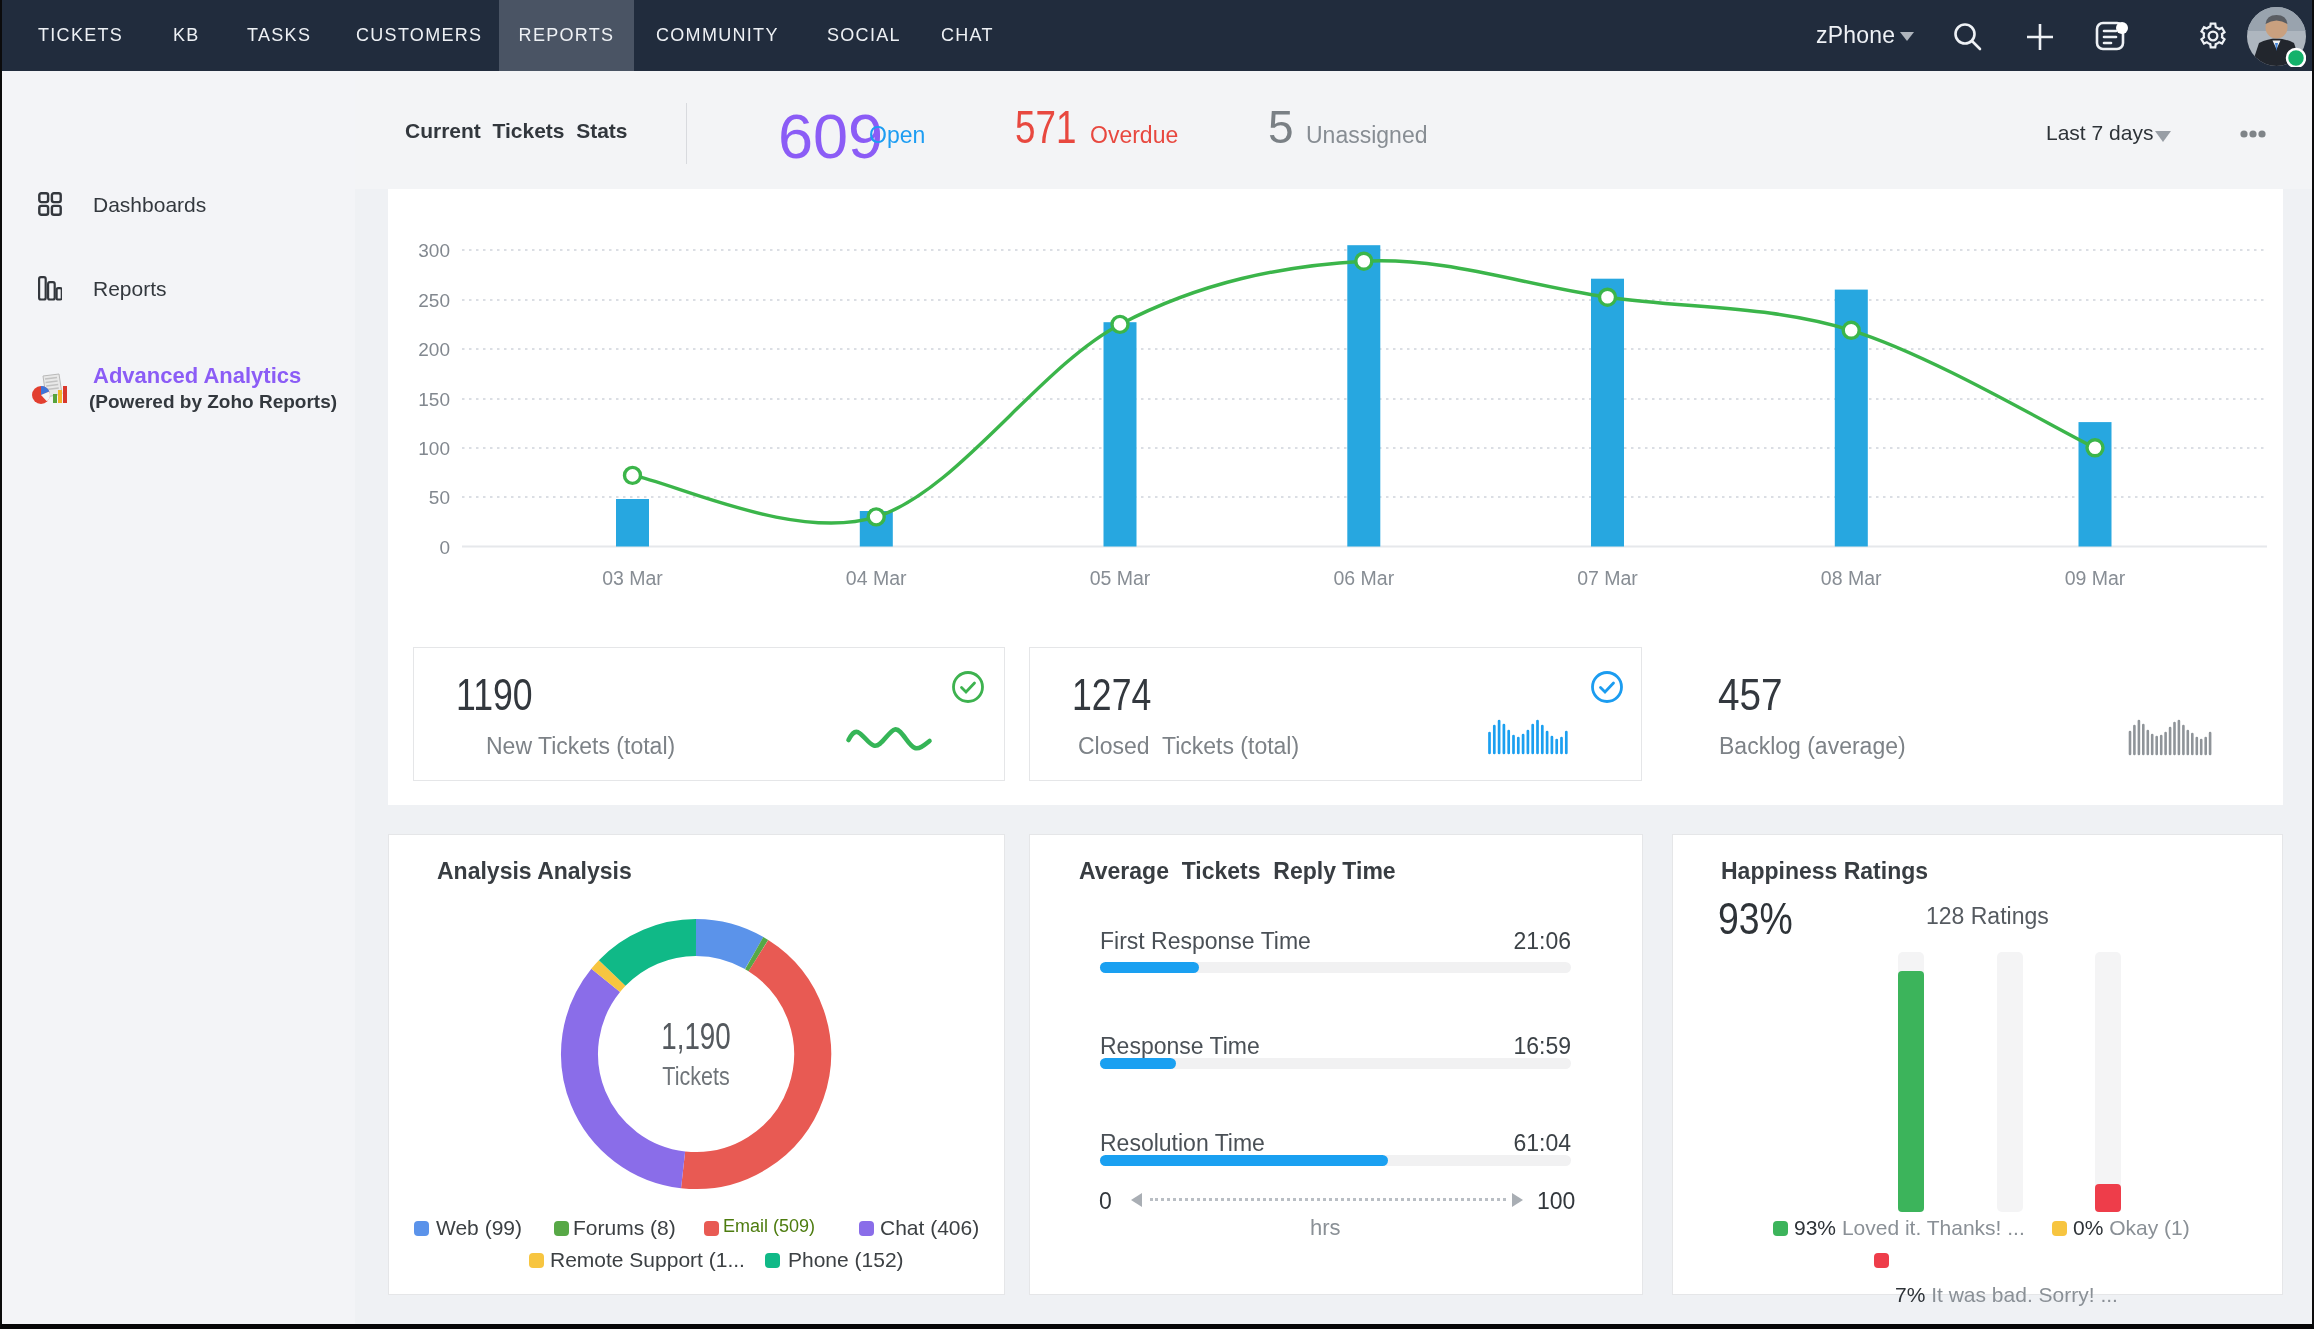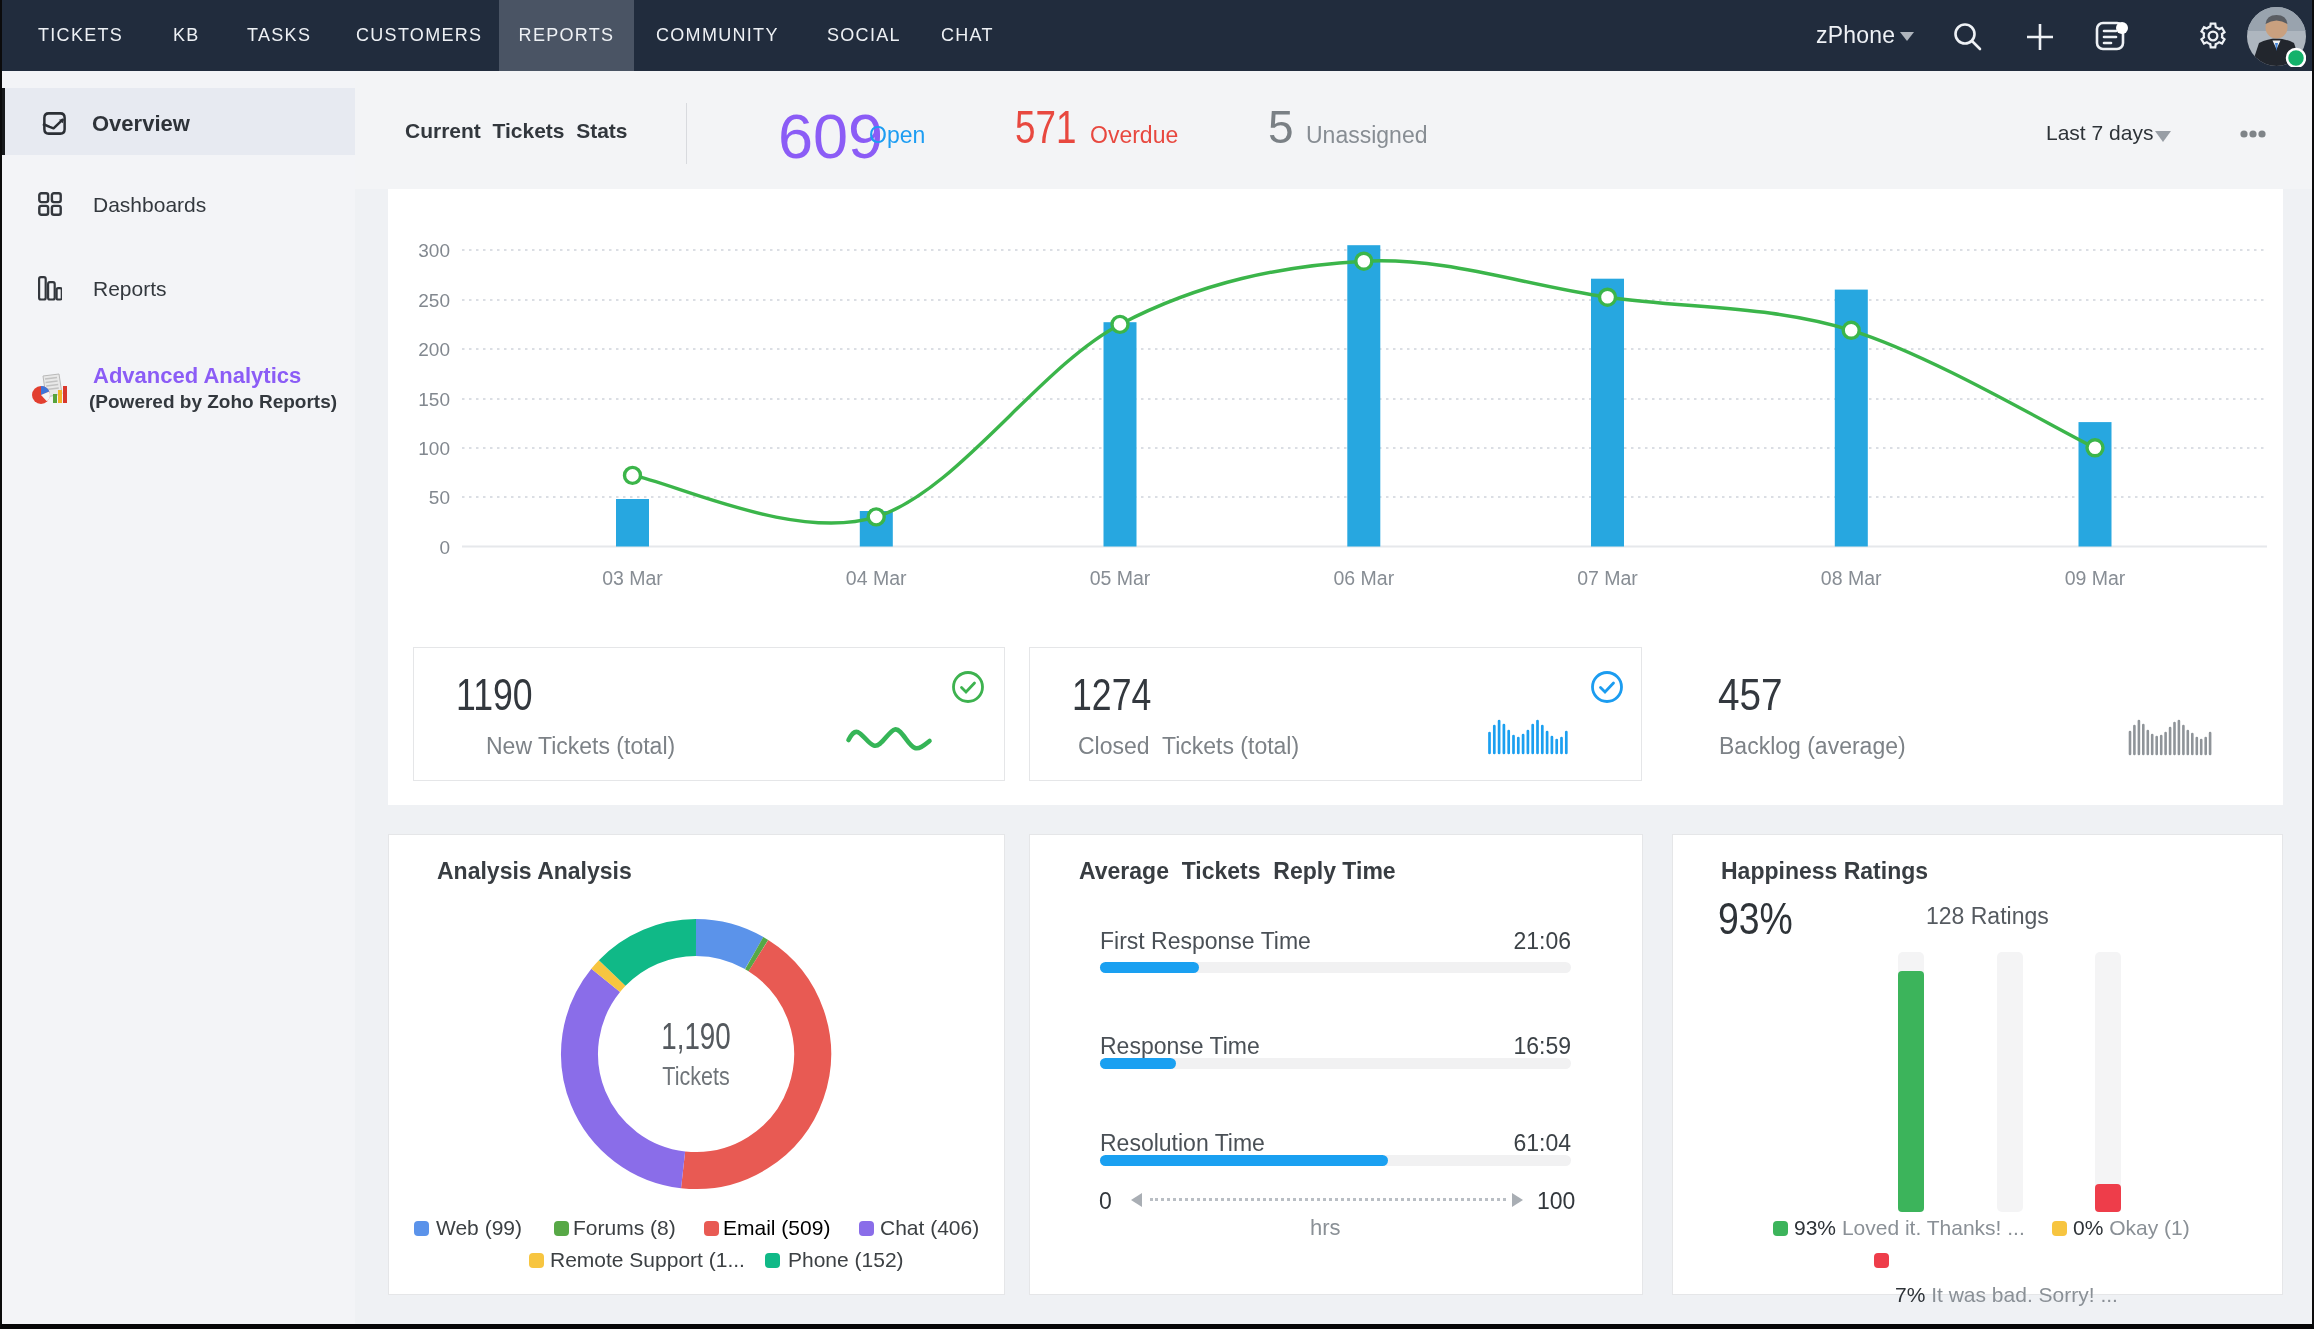--- a/index.html
+++ b/index.html
@@ -73,28 +73,20 @@
       <path d="M25.5,33.5 L29.5,42 L33.5,33.5 Z" fill="#eef0f2"></path>
       <path d="M28,36 L29.5,44 L31,36 Z" fill="#4585d8"></path>
       <circle cx="29.5" cy="20.5" r="11" fill="#c9a07f"></circle>
       <path d="M18.5,17 Q19.5,8 29.5,8 Q39.5,8 40.5,17 Q35,13.5 29.5,13.5 Q24,13.5 18.5,17 Z" fill="#5a5d63"></path>
     </g>
     <circle cx="49" cy="51" r="9" fill="#13b26b" stroke="#fff" stroke-width="2.5"></circle>
   </svg>
 </div>
 
 <div id="side">
-  <div class="item active" style="top:17px; height:67px;">
-    <svg class="abs" style="left:36px; top:22px;" width="27" height="27" viewBox="0 0 28 28">
-      <path d="M8,3.5 H20 Q24.5,3.5 24.5,8 V20 Q24.5,24.5 20,24.5 H8 Q3.5,24.5 3.5,20 V8 Q3.5,3.5 8,3.5 Z" fill="none" stroke="#2b2f35" stroke-width="2.6"></path>
-      <path d="M2,14.5 L9,17.5 L13,19 L23,9.5" fill="none" stroke="#2b2f35" stroke-width="2.6" stroke-linejoin="round"></path>
-      <path d="M23.5,9 L18.5,10 L22.7,13.8 Z" fill="#2b2f35"></path>
-    </svg>
-    <span class="abs" style="left:87px; top:23px; font-weight:700; font-size:22px; color:#2e3339;">Overview</span>
-  </div>
   <div class="item" style="top:111px; height:45px;">
     <svg class="abs" style="left:36px; top:10px;" width="24" height="24" viewBox="0 0 24 24">
       <rect x="1.3" y="1.3" width="8.8" height="8.8" rx="2" fill="none" stroke="#33373d" stroke-width="2.4"></rect>
       <rect x="13.9" y="1.3" width="8.8" height="8.8" rx="2" fill="none" stroke="#33373d" stroke-width="2.4"></rect>
       <rect x="1.3" y="13.9" width="8.8" height="8.8" rx="2" fill="none" stroke="#33373d" stroke-width="2.4"></rect>
       <rect x="13.9" y="13.9" width="8.8" height="8.8" rx="2" fill="none" stroke="#33373d" stroke-width="2.4"></rect>
     </svg>
     <span class="abs" style="left:91px; top:11px; font-size:21px; color:#33383e;">Dashboards</span>
   </div>
   <div class="item" style="top:196px; height:45px;">
@@ -241,21 +233,21 @@
   </span>
 <span class="abs" style="left:694px; top:1062px; width:0; font-size:25px; color:#6f7479;">
     <span style="position:absolute; left:-70px; width:140px; text-align:center; display:inline-block; transform:scaleX(0.86);">Tickets</span>
   </span>
 
 <div class="abs" style="left:412px; top:1221px; width:15px; height:15px; border-radius:4px; background:#5b93ea;"></div>
 <span class="abs" style="left:434px; top:1216px; font-size:21px; color:#3c4043;">Web (99)</span>
 <div class="abs" style="left:552px; top:1221px; width:15px; height:15px; border-radius:4px; background:#57a846;"></div>
 <span class="abs" style="left:571px; top:1216px; font-size:21px; color:#3c4043;">Forums (8)</span>
 <div class="abs" style="left:702px; top:1221px; width:15px; height:15px; border-radius:4px; background:#e85a53;"></div>
-<span class="abs" style="left:721px; top:1216px; font-size:21px; color:#000000;">Email (509)</span>
+<span class="abs" style="left:721px; top:1216px; font-size:18px; color:#4d7c0f;">Email (509)</span>
 <div class="abs" style="left:857px; top:1221px; width:15px; height:15px; border-radius:4px; background:#8a6de9;"></div>
 <span class="abs" style="left:878px; top:1216px; font-size:21px; color:#3c4043;">Chat (406)</span>
 <div class="abs" style="left:527px; top:1253px; width:15px; height:15px; border-radius:4px; background:#f7c540;"></div>
 <span class="abs" style="left:548px; top:1248px; font-size:21px; color:#3c4043;">Remote Support (1...</span>
 <div class="abs" style="left:763px; top:1253px; width:15px; height:15px; border-radius:4px; background:#10b987;"></div>
 <span class="abs" style="left:786px; top:1248px; font-size:21px; color:#3c4043;">Phone (152)</span>
 
 <span class="abs" style="left:1077px; top:858px; font-size:23px; font-weight:700; color:#383d42;">Average&nbsp; Tickets&nbsp; Reply Time</span>
 <span class="abs" style="left:1098px; top:928px; font-size:23px; color:#4a5056;">First Response Time</span>
 <span class="abs" style="left:1569px; top:928px; font-size:23px; color:#3c4247;">

